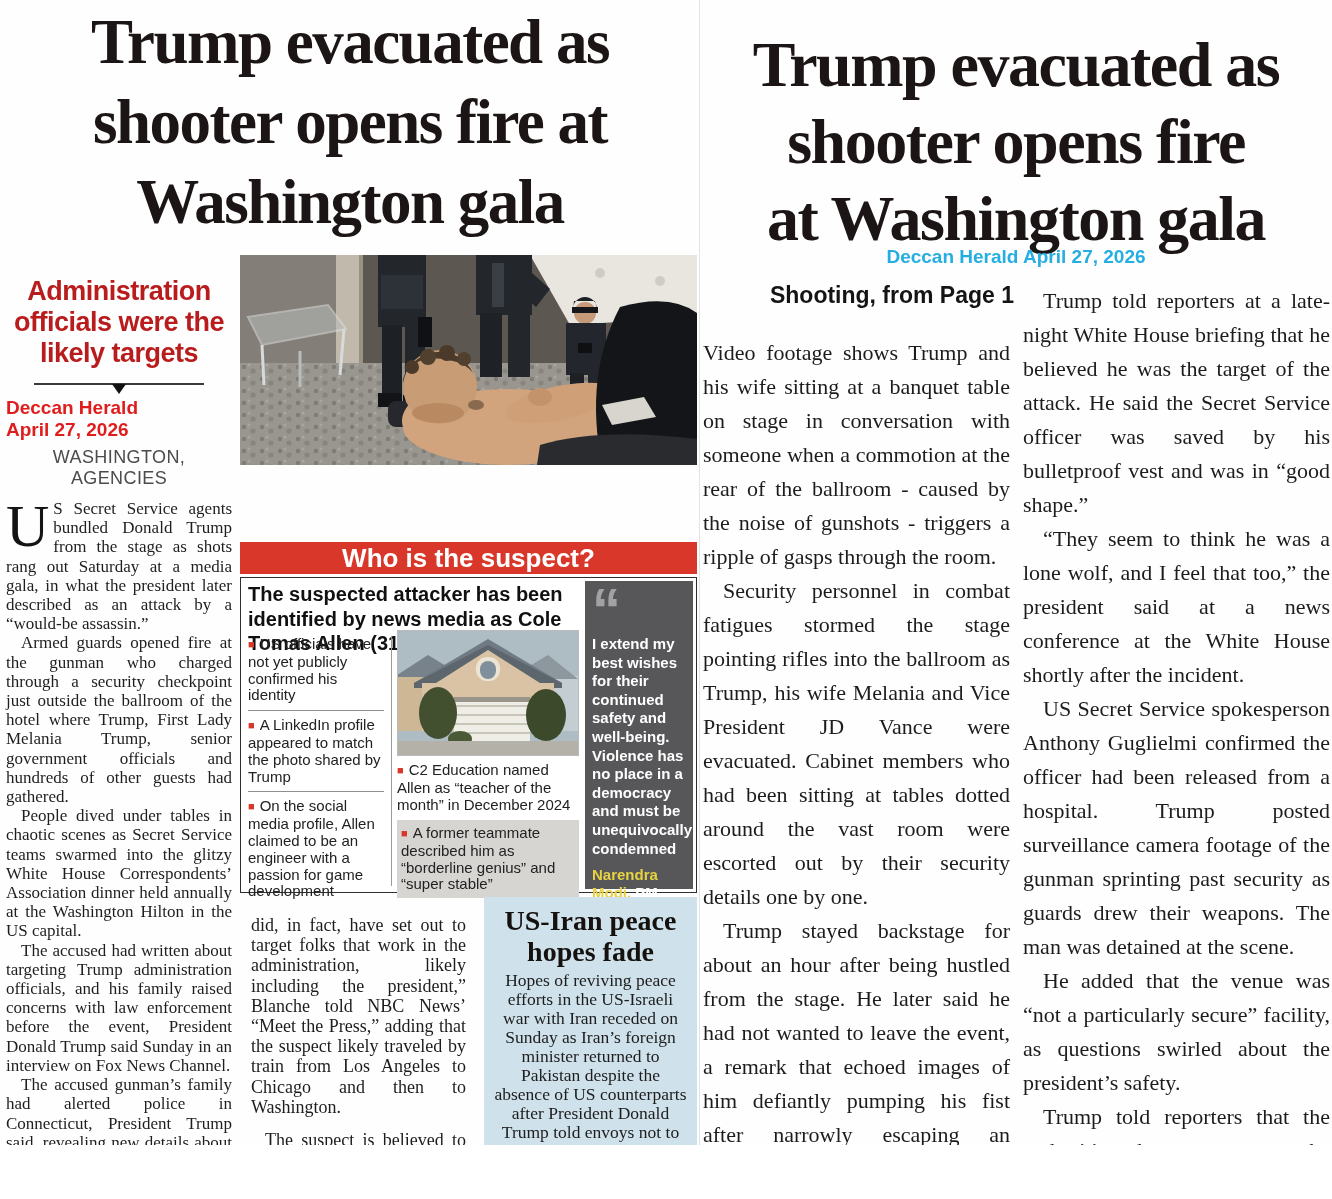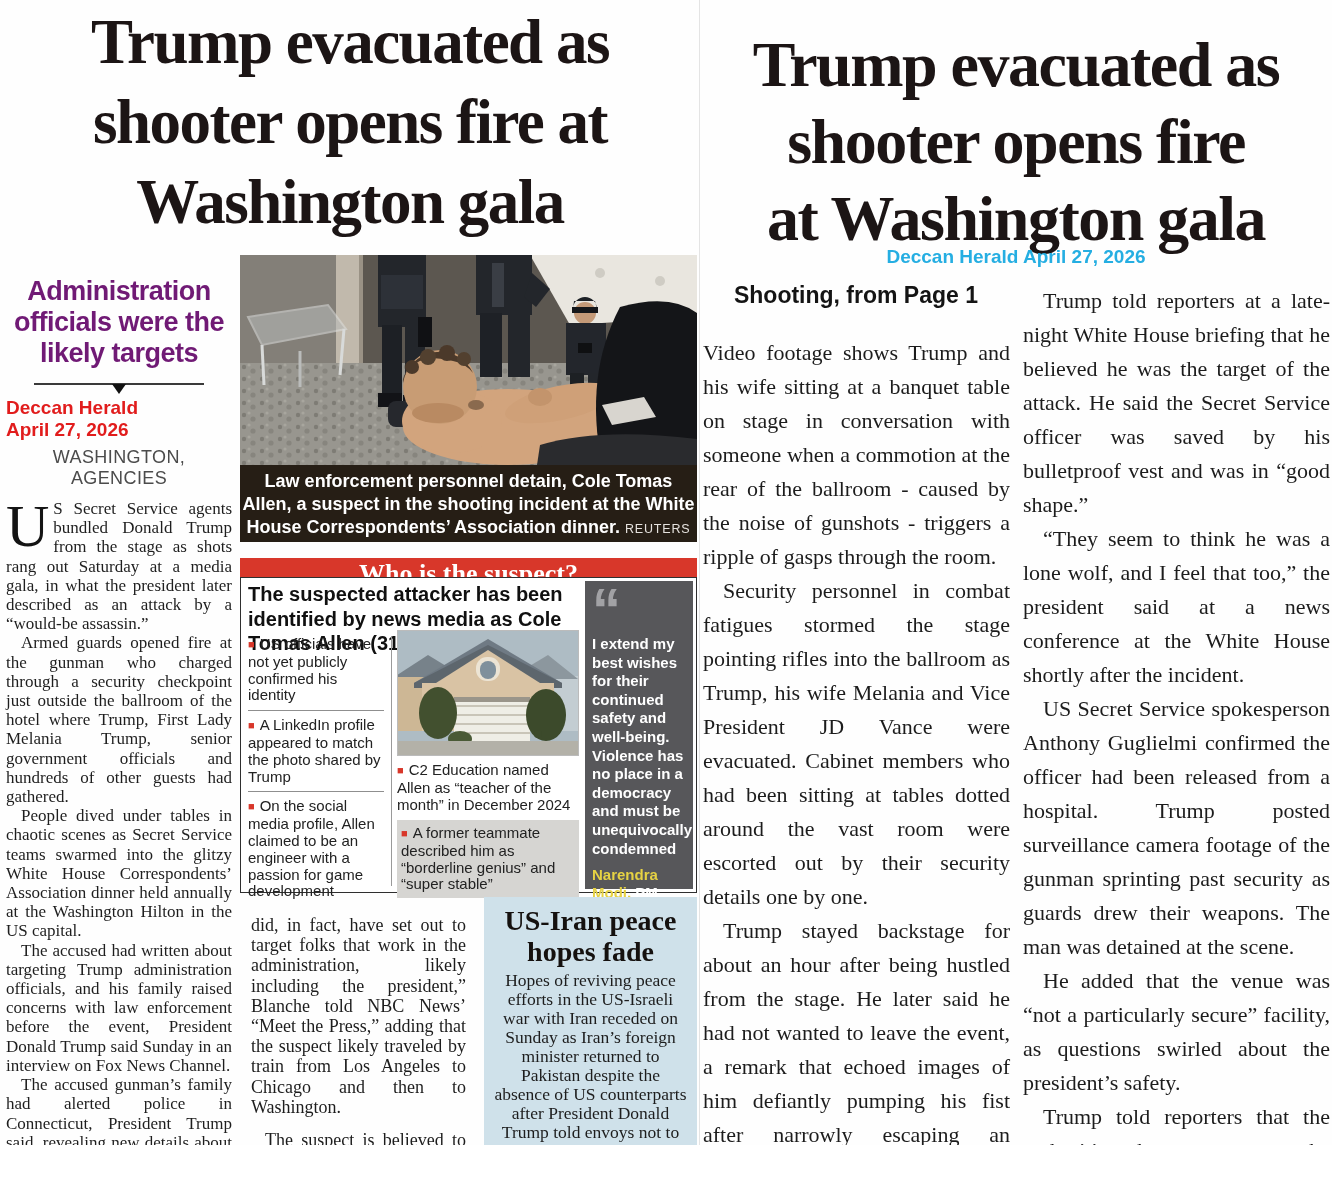--- a/index.html
+++ b/index.html
@@ -8,41 +8,41 @@
   
   .headline{position:absolute;text-align:center;font-weight:700;color:#1c1515;
             font-family:"Liberation Serif",serif;letter-spacing:-1.5px;}
   #left-headline{left:0;top:2px;width:700px;font-size:63px;line-height:80px;}
   #right-headline{left:702px;top:26px;width:628px;font-size:64px;line-height:77px;}
   .credit-cyan{position:absolute;left:702px;top:246px;width:628px;text-align:center;
                font-family:"Liberation Sans",sans-serif;font-weight:700;font-size:19px;color:#25aee2;}
   
   #left-col{position:absolute;left:6px;top:276px;width:226px;}
   .subhead{font-family:"Liberation Sans",sans-serif;font-weight:700;font-size:27px;line-height:31px;
-           color:#701a75;text-align:center;letter-spacing:-0.5px;}
+           color:#b91c1c;text-align:center;letter-spacing:-0.5px;}
   .rule-wrap{position:relative;margin:14px 28px 2px 28px;border-top:2px solid #3a3a3a;height:10px;}
   .down-tri{position:absolute;left:50%;top:-1px;margin-left:-7px;width:0;height:0;
             border-left:7px solid transparent;border-right:7px solid transparent;border-top:10px solid #111;}
   .credit-red{font-family:"Liberation Sans",sans-serif;font-weight:700;font-size:19px;line-height:22px;
               color:#e11c1c;}
   .dateline{font-family:"Liberation Sans",sans-serif;font-size:18px;color:#4b4b4b;text-align:center;
             margin-top:6px;letter-spacing:0.4px;}
   .bodycol{font-size:17px;line-height:19.2px;text-align:justify;color:#1e1e1e;}
   .bodycol p{margin:0;text-indent:15px;}
   .bodycol p.first{text-indent:0;}
   #left-body{margin-top:10px;}
   .dropcap{float:left;font-size:60px;line-height:50px;font-weight:400;padding:2px 4px 0 0;color:#141414;}
   
   #photo-wrap{position:absolute;left:240px;top:255px;width:457px;height:210px;overflow:hidden;background:#8d8a84;}
   #caption-band{position:absolute;left:240px;top:465px;width:457px;height:77px;background:#261e15;
                 color:#ffffff;font-family:"Liberation Sans",sans-serif;font-weight:700;font-size:18px;
                 line-height:23px;text-align:center;padding-top:5px;box-sizing:border-box;}
   .cap-credit{font-weight:400;font-size:12.5px;color:#e5e2de;letter-spacing:0.8px;}
-  #red-banner{position:absolute;left:240px;top:558px;width:457px;height:32px;background:#d8372a;
-              color:#ffffff;font-family:Liberation Serif, serif;font-weight:700;font-size:26px;
+  #red-banner{position:absolute;left:240px;top:542px;width:457px;height:32px;background:#d8372a;
+              color:#ffffff;font-family:Liberation Sans, sans-serif;font-weight:700;font-size:26px;
               line-height:32px;text-align:center;}
   
   #suspect-box{position:absolute;left:240px;top:577px;width:457px;height:316px;background:#ffffff;
                border:1px solid #2f2f2f;box-sizing:border-box;font-family:"Liberation Sans",sans-serif;}
   #suspect-lead{position:absolute;left:7px;top:4px;width:330px;font-weight:700;font-size:20px;
                 line-height:24.5px;color:#101010;}
   #bullets-left{position:absolute;left:7px;top:58px;width:136px;}
   .bullet{font-size:15px;line-height:16.8px;color:#222;margin:0;}
   .bullet .sq{color:#d8372a;font-size:11px;margin-right:5px;position:relative;top:-1px;}
   .b-rule{border-top:1px solid #8f8f8f;margin:6px 0 6px 0;}
@@ -71,21 +71,21 @@
             color:#d8372a;text-align:left;}
   .arrow{font-size:14px;position:relative;top:-1px;margin-right:3px;}
   
   #usiran-box{position:absolute;left:484px;top:897px;width:213px;height:302px;background:#cfe1ea;
               box-sizing:border-box;padding:8px 10px;}
   .usiran-title{font-family:"Liberation Serif",serif;font-weight:700;font-size:28px;line-height:31px;
                 text-align:center;color:#15110f;}
   .usiran-body{font-size:17.5px;line-height:19px;text-align:center;color:#1d1d1d;margin-top:4px;}
   .usiran-foot{font-family:"Liberation Sans",sans-serif;font-weight:700;font-size:18px;margin-top:3px;color:#111;}
   
-  #cont-header{position:absolute;left:703px;top:282px;width:306px;text-align:center;
+  #cont-header{position:absolute;left:739px;top:282px;width:306px;text-align:center;
                font-family:"Liberation Sans",sans-serif;font-weight:700;font-size:23px;color:#141414;}
   .rightcol{position:absolute;width:307px;font-size:22px;line-height:34px;text-align:justify;color:#1c1c1c;}
   .rightcol p{margin:0;text-indent:20px;}
   .rightcol p.first{text-indent:0;}
   #right-col-a{left:703px;top:336px;}
   #right-col-b{left:1023px;top:284px;}
   .half-rule{position:absolute;left:699px;top:0;width:1px;height:1199px;background:#e4e4e4;}
 </style>
 </head>
 <body>
@@ -193,24 +193,20 @@
       <ellipse cx="198" cy="158" rx="26" ry="10" fill="#b98a62"></ellipse>
       <ellipse cx="236" cy="150" rx="8" ry="5" fill="#8a6a4e"></ellipse>
 
       <path d="M380,52 q50,-14 77,6 l0,152 l-95,0 q-18,-90 18,-158 z" fill="#141518"></path>
       <path d="M300,190 q60,-18 157,-6 l0,26 l-160,0 z" fill="#2a2b2e"></path>
 
       <polygon points="362,150 404,142 416,162 372,170" fill="#d8d5cf"></polygon>
     </svg>
   </div>
 
-  <div id="caption-band">
-    <span>Law enforcement personnel detain, Cole Tomas Allen, a suspect in the shooting incident at the White House Correspondents’ Association dinner.</span>
-    <span class="cap-credit">REUTERS</span>
-  </div>
 
   <div id="red-banner">Who is the suspect?</div>
 
   <div id="suspect-box">
     <div id="suspect-lead">The suspected attacker has been identified by news media as Cole Tomas Allen (31)</div>
     <div id="bullets-left">
       <p class="bullet"><span class="sq">■</span><span>US officials have not yet publicly confirmed his identity</span></p>
       <div class="b-rule"></div>
       <p class="bullet"><span class="sq">■</span><span>A LinkedIn profile appeared to match the photo shared by Trump</span></p>
       <div class="b-rule"></div>

